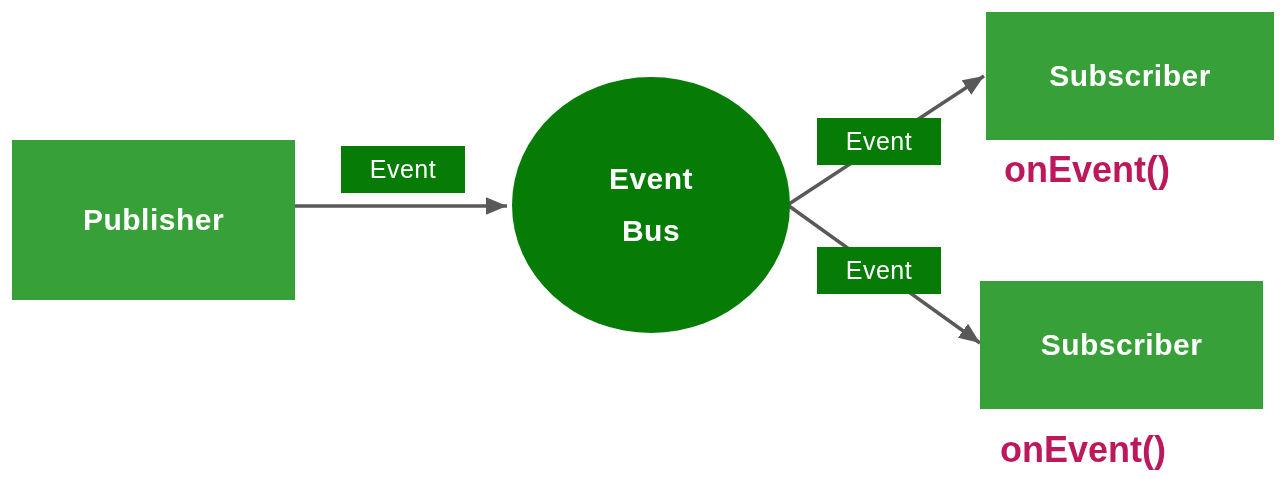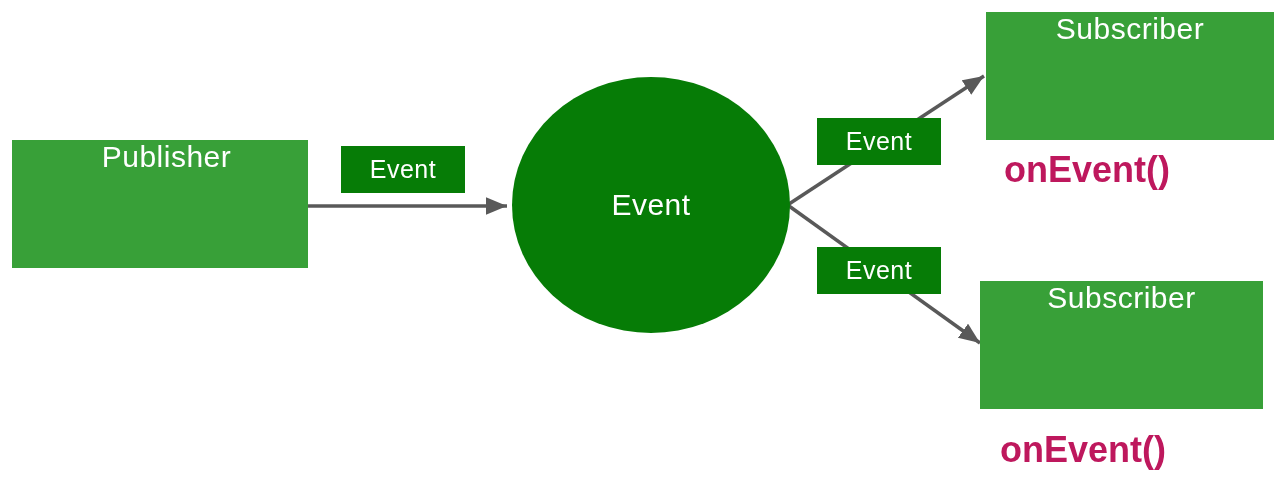--- a/index.html
+++ b/index.html
@@ -13,31 +13,32 @@
   }
   .connectors {
     position: absolute;
     left: 0; top: 0;
     width: 1280px; height: 479px;
     z-index: 1;
   }
   .node {
     position: absolute;
     display: flex;
+    align-items: center;
     justify-content: center;
     z-index: 2;
     color: #ffffff;
-    font-weight: 400;
+    font-weight: 700;
   }
   .box {
     background: #38A038;
     font-size: 30px;
     letter-spacing: 0.5px;
   }
-  .publisher   { left: 12px;  top: 140px; width: 283px; height: 128px; padding-left: 13px; }
+  .publisher   { left: 12px;  top: 140px; width: 283px; height: 160px; }
   .sub-top     { left: 986px; top: 12px;  width: 288px; height: 128px; }
   .sub-bottom  { left: 980px; top: 281px; width: 283px; height: 128px; }
   .bus {
     left: 512px; top: 77px;
     width: 278px; height: 256px;
     background: #067C06;
     border-radius: 50%;
     flex-direction: column;
     font-size: 30px;
     line-height: 52px;
@@ -92,20 +93,21 @@
     <span>Publisher</span>
   </div>
 
   <div class="badge badge-publish">
     <span>Event</span>
   </div>
 
 
   <div class="node bus">
     <div>Event</div>
+    <div>Bus</div>
   </div>
 
   <div class="badge badge-top">
     <span>Event</span>
   </div>
 
   <div class="badge badge-bottom">
     <span>Event</span>
   </div>
 

